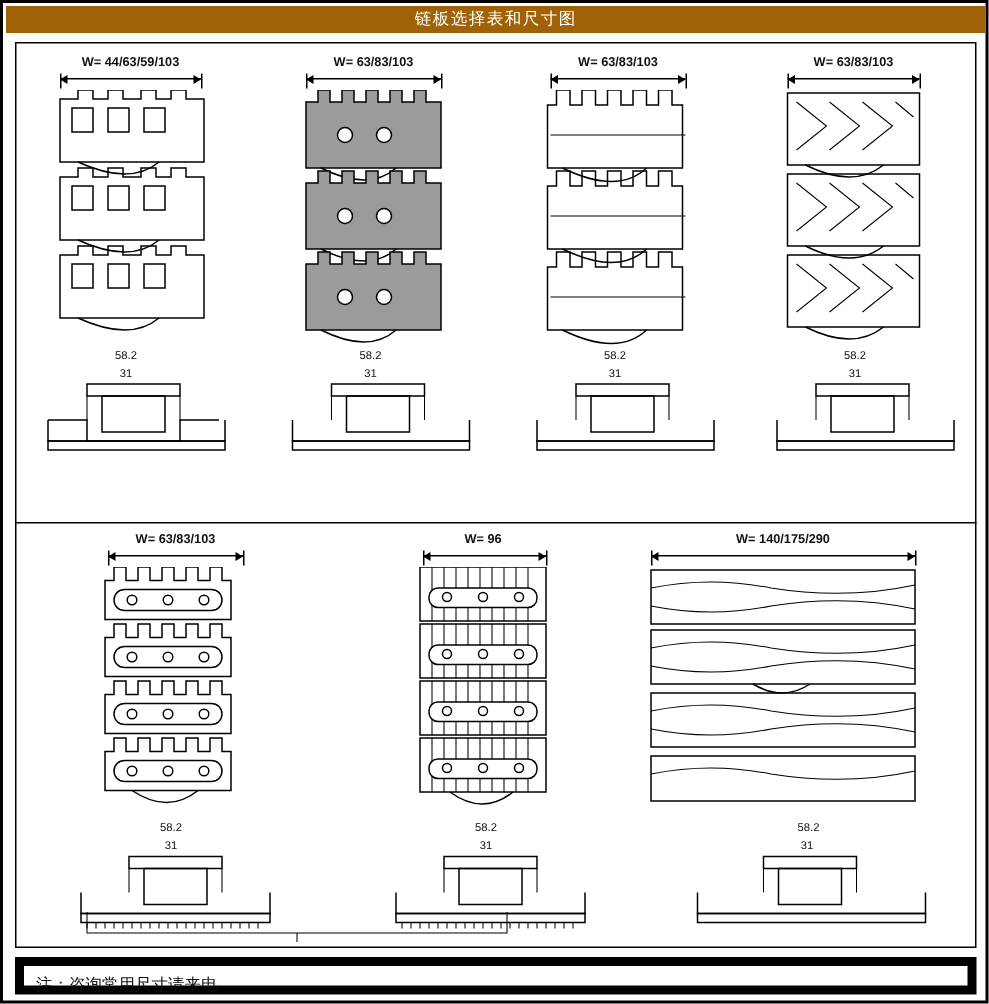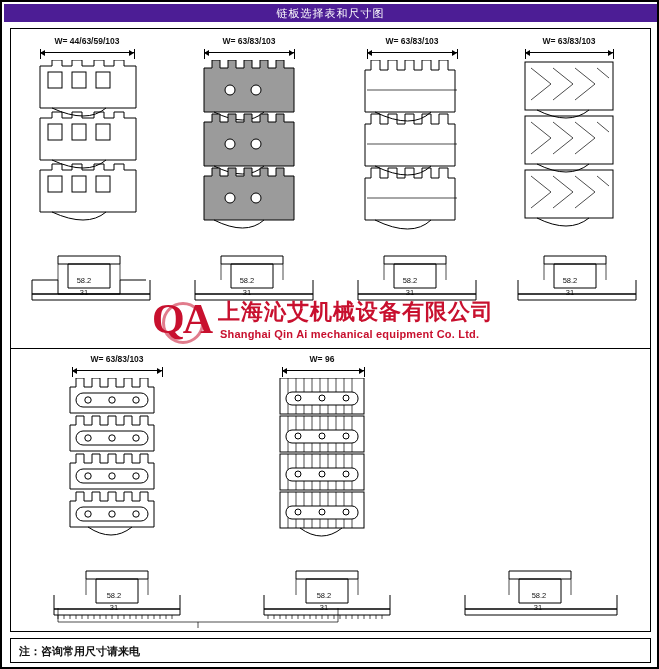--- a/index.html
+++ b/index.html
@@ -14,36 +14,36 @@
     position:relative;
     width:659px;height:669px;
     box-sizing:border-box;
     border:2px solid #000;
     background:#fff;
     overflow:hidden;
   }
   
   .titlebar{
     position:absolute;left:2px;top:2px;width:653px;height:18px;
-    background:#4c1d95;color:#fff;
+    background:#a16207;color:#fff;
     font-size:11px;line-height:18px;text-align:center;
     letter-spacing:1px;
   }
   
   .frame{
     position:absolute;left:8px;top:26px;width:641px;height:604px;
     border:1px solid #000;box-sizing:border-box;
   }
   .hdiv{
     position:absolute;left:8px;width:641px;height:0;border-top:1px solid #000;
   }
   
   .notebar{
     position:absolute;left:8px;top:636px;width:641px;height:25px;
-    border:1px solid #000000;box-sizing:border-box;font-weight:bold;
+    border:6px solid #000000;box-sizing:border-box;
   }
   .notebar .note-txt{
     position:absolute;left:8px;top:5px;font-size:11px;
   }
   
   .cell{position:absolute;}
   .wlabel{
     position:absolute;
     font-size:8.5px;font-weight:bold;white-space:nowrap;text-align:center;
   }
@@ -80,21 +80,21 @@
   }
   .wm-en{
     position:absolute;left:68px;top:30px;
     font-size:11px;font-weight:bold;color:#c8102e;
     letter-spacing:0.2px;white-space:nowrap;
   }
   .wm-circle{
     position:absolute;left:10px;top:4px;width:36px;height:36px;
     border:3px solid #c8102e;border-radius:50%;opacity:.55;
   }
-  .sect-label{position:absolute;font-size:7.5px;text-align:center;white-space:nowrap;margin-top:44px;}
+  .sect-label{position:absolute;font-size:7.5px;text-align:center;white-space:nowrap;}
 </style>
 </head>
 <body>
 
 <div class="sheet">
 
   <div class="titlebar">链板选择表和尺寸图</div>
 
   <div class="frame"></div>
   <div class="hdiv" style="top:346px;"></div>
@@ -263,26 +263,20 @@
       <g class="lw">
         <path d="M34 4 h62 v8 h-62 z"></path>
         <path d="M44 12 h42 v24 h-42 z"></path>
         <path d="M8 28 v14 h118 v-14"></path>
         <path class="lwthin" d="M34 12 v16 M96 12 v16"></path>
         <path d="M8 42 h118 v6 h-118 z"></path>
       </g>
     </svg>
   </div>
 
-  <div class="watermark">
-    <div class="wm-circle"></div>
-    <div class="wm-qa">QA</div>
-    <div class="wm-cn">上海沁艾机械设备有限公司</div>
-    <div class="wm-en">Shanghai Qin Ai mechanical equipment Co. Ltd.</div>
-  </div>
 
   <div class="cell" style="left:40px;top:352px;width:150px;height:190px;">
     <div class="wlabel" style="left:25px;top:0;width:100px;">W= 63/83/103</div>
     <div class="dimline" style="left:30px;top:16px;width:90px;"></div>
     <div class="tick" style="left:30px;top:13px;height:10px;"></div>
     <div class="tick" style="left:120px;top:13px;height:10px;"></div>
     <svg width="150" height="165" viewBox="0 0 150 165" style="position:absolute;left:0;top:24px;">
       <g class="lw">
         <g>
           <path d="M28 9 h6 v-9 h8 v9 h8 v-9 h8 v9 h8 v-9 h8 v9 h8 v-9 h8 v9 h8 v-9 h8 v9 h6 v26 h-84 z"></path>
@@ -355,20 +349,47 @@
           <rect x="34" y="14" width="72" height="13" rx="6" fill="#fff"></rect>
           <circle cx="46" cy="20" r="3" fill="#fff"></circle>
           <circle cx="70" cy="20" r="3" fill="#fff"></circle>
           <circle cx="94" cy="20" r="3" fill="#fff"></circle>
           <path d="M48 36 q22 16 42 0"></path>
         </g>
       </g>
     </svg>
   </div>
 
+  <div class="cell" style="left:420px;top:352px;width:200px;height:190px;">
+    <div class="wlabel" style="left:35px;top:0;width:130px;">W= 140/175/290</div>
+    <div class="dimline" style="left:12px;top:16px;width:176px;"></div>
+    <div class="tick" style="left:12px;top:13px;height:10px;"></div>
+    <div class="tick" style="left:188px;top:13px;height:10px;"></div>
+    <svg width="200" height="165" viewBox="0 0 200 165" style="position:absolute;left:0;top:24px;">
+      <g class="lw">
+        <g>
+          <rect x="12" y="2" width="176" height="36"></rect>
+          <path class="lwthin" d="M12 14 q40 -8 80 0 q50 8 96 -2 M12 26 q40 8 80 0 q50 -8 96 2"></path>
+        </g>
+        <g transform="translate(0,40)">
+          <rect x="12" y="2" width="176" height="36"></rect>
+          <path class="lwthin" d="M12 14 q40 -8 80 0 q50 8 96 -2 M12 26 q40 8 80 0 q50 -8 96 2"></path>
+          <path d="M80 38 q20 12 38 0"></path>
+        </g>
+        <g transform="translate(0,82)">
+          <rect x="12" y="2" width="176" height="36"></rect>
+          <path class="lwthin" d="M12 14 q40 -8 80 0 q50 8 96 -2 M12 26 q40 8 80 0 q50 -8 96 2"></path>
+        </g>
+        <g transform="translate(0,124)">
+          <rect x="12" y="2" width="176" height="30"></rect>
+          <path class="lwthin" d="M12 14 q40 -8 80 0 q50 8 96 -2"></path>
+        </g>
+      </g>
+    </svg>
+  </div>
 
   <div class="cell" style="left:42px;top:545px;width:150px;height:70px;">
     <div class="sect-label" style="left:50px;top:0;width:40px;">58.2</div>
     <div class="sect-label" style="left:55px;top:12px;width:30px;">31</div>
     <svg width="150" height="55" viewBox="0 0 150 55" style="position:absolute;left:0;top:20px;">
       <g class="lw">
         <path d="M42 4 h62 v8 h-62 z"></path>
         <path d="M52 12 h42 v24 h-42 z"></path>
         <path d="M10 28 v14 h126 v-14"></path>
         <path class="lwthin" d="M42 12 v16 M104 12 v16"></path>

